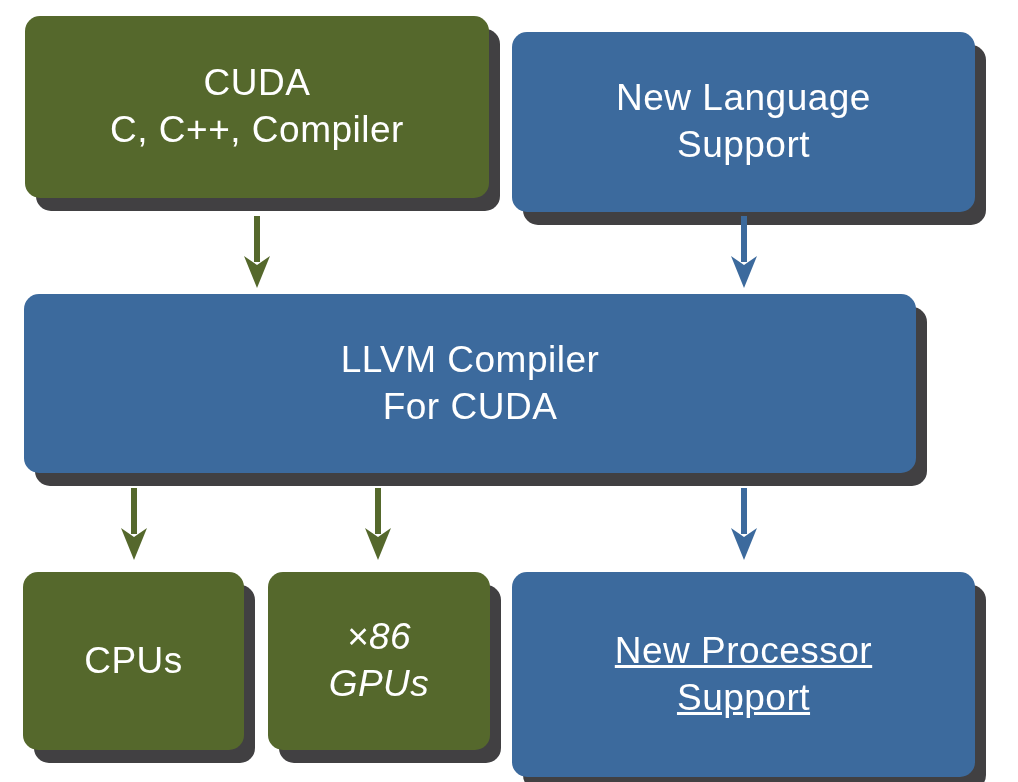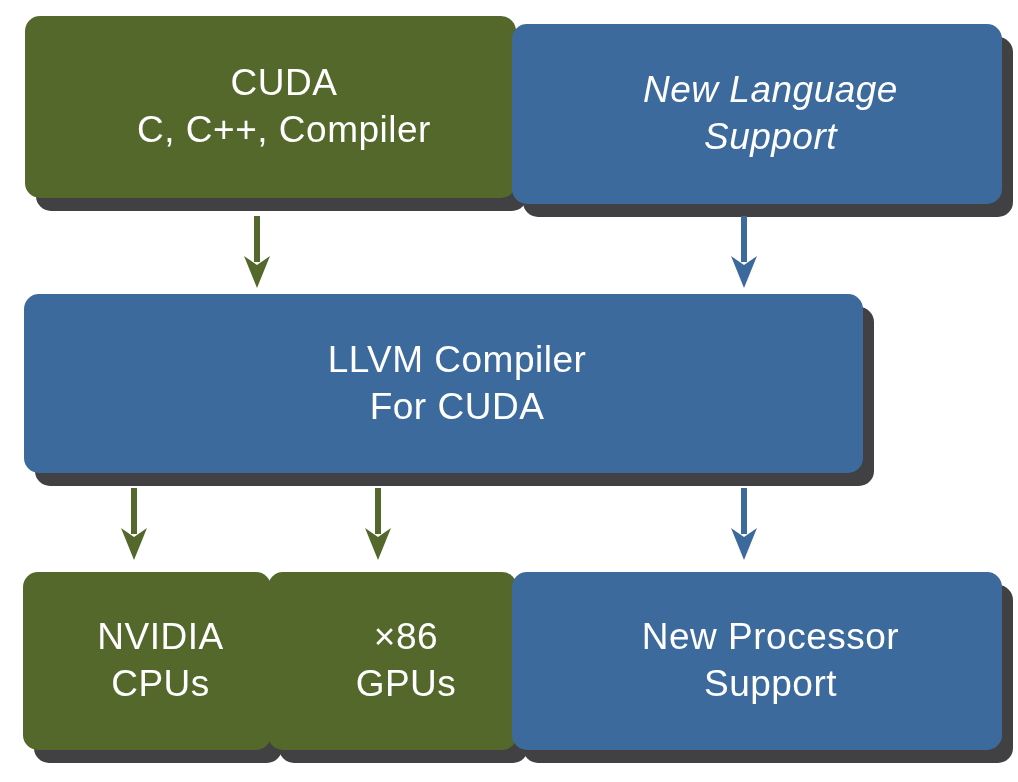--- a/index.html
+++ b/index.html
@@ -21,31 +21,30 @@
     box-shadow: 11px 13px 0 #414042;
     color: #ffffff;
     display: flex;
     flex-direction: column;
     justify-content: center;
     align-items: center;
     text-align: center;
     font-size: 37px;
     line-height: 1.27;
     letter-spacing: 0.5px;
-    padding-left: 27px;
   }
   .green { background: #55682C; }
   .blue  { background: #3C6A9D; }
 
   #box-cuda     { left: 25px;  top: 16px;  width: 464px; height: 182px; }
-  #box-newlang  { left: 512px; top: 24px;  width: 463px; height: 180px; font-style: italic; }
-  #box-llvm     { left: 24px;  top: 294px; width: 812px; height: 179px; }
+  #box-newlang  { left: 512px; top: 32px;  width: 463px; height: 180px; }
+  #box-llvm     { left: 24px;  top: 294px; width: 892px; height: 179px; }
   #box-nvidia   { left: 23px;  top: 572px; width: 221px; height: 178px; }
-  #box-x86      { left: 268px; top: 572px; width: 222px; height: 178px; }
-  #box-newproc  { left: 512px; top: 572px; width: 463px; height: 178px; }
+  #box-x86      { left: 268px; top: 572px; width: 222px; height: 178px; font-style: italic; }
+  #box-newproc  { left: 512px; top: 572px; width: 463px; height: 205px; text-decoration: underline; }
 
   .arrow {
     position: absolute;
     width: 28px;
     height: 72px;
   }
   #arrow-1 { left: 243px; top: 216px; }
   #arrow-2 { left: 730px; top: 216px; }
   #arrow-3 { left: 120px; top: 488px; }
   #arrow-4 { left: 364px; top: 488px; }
@@ -87,21 +86,20 @@
   <svg class="arrow" id="arrow-4" viewBox="0 0 28 72" aria-hidden="true">
     <rect x="11" y="0" width="6" height="46" fill="#55682C"></rect>
     <polygon points="1,40 14,72 27,40 14,49" fill="#55682C"></polygon>
   </svg>
   <svg class="arrow" id="arrow-5" viewBox="0 0 28 72" aria-hidden="true">
     <rect x="11" y="0" width="6" height="46" fill="#3C6A9D"></rect>
     <polygon points="1,40 14,72 27,40 14,49" fill="#3C6A9D"></polygon>
   </svg>
 
   <div class="box green" id="box-nvidia">
-    <div>NVIDIA</div>
     <div>CPUs</div>
   </div>
 
   <div class="box green" id="box-x86">
     <div>×86</div>
     <div>GPUs</div>
   </div>
 
   <div class="box blue" id="box-newproc">
     <div>New Processor</div>

